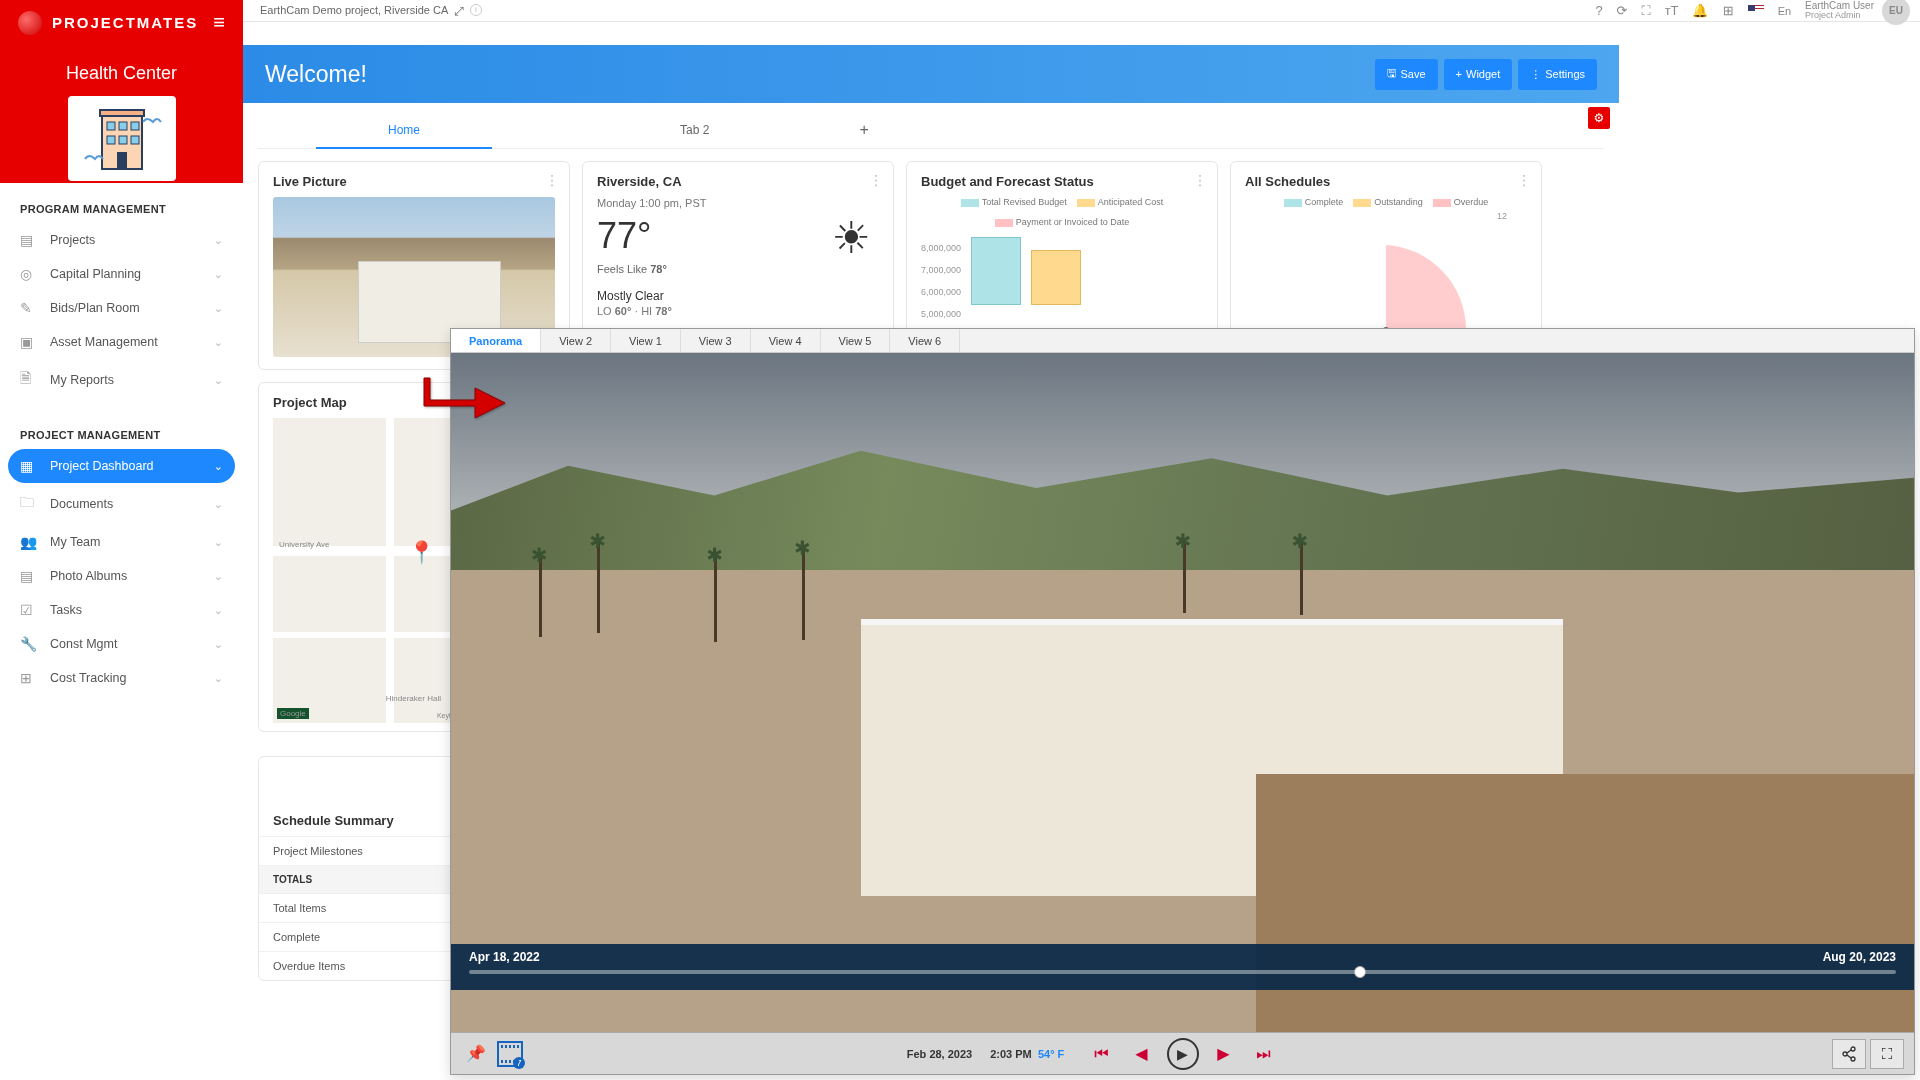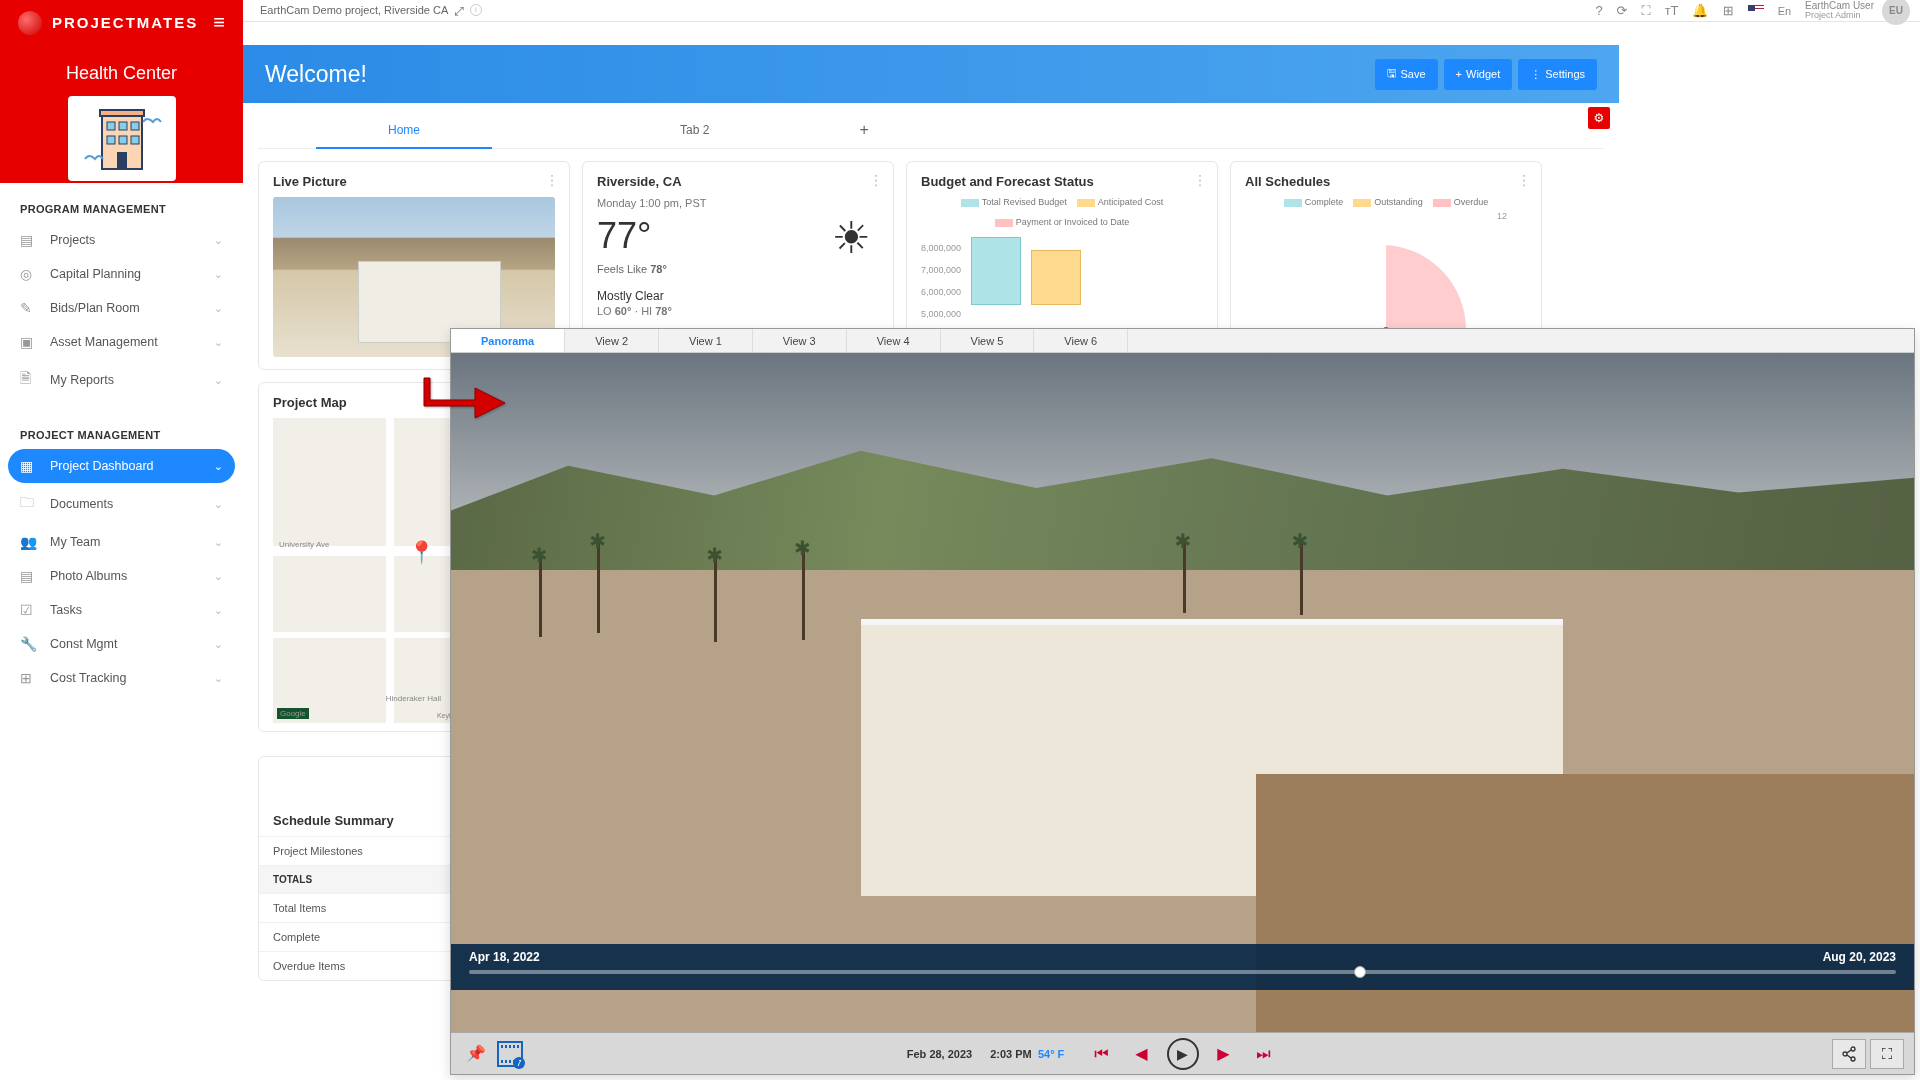--- a/index.html
+++ b/index.html
@@ -89,21 +89,21 @@
 
 
 .sched-summary { background: #fff; border: 1px solid #e6e6e6; border-radius: 6px; padding: 12px 0 0; margin: 12px 15px; width: 312px; }
 .sched-summary .widget-title { padding: 0 14px; margin-top: 44px; }
 .sched-row { padding: 8px 14px; font-size: 11px; color: #555; border-top: 1px solid #f0f0f0; }
 .sched-row.header { background: #f5f5f5; font-weight: 700; color: #333; font-size: 10px; }
 
 
 .cam-panel { position: absolute; left: 450px; top: 328px; right: 5px; bottom: 5px; background: #fff; border: 1px solid #999; z-index: 100; display: flex; flex-direction: column; box-shadow: 0 4px 12px rgba(0,0,0,0.15); }
 .cam-tabs { height: 24px; background: #f2f2f2; border-bottom: 1px solid #ccc; display: flex; align-items: stretch; font-size: 11px; }
-.cam-tab { padding: 0 30px; display: flex; align-items: center; cursor: pointer; color: #444; border-right: 1px solid #ddd; }
+.cam-tab { padding: 0 18px; display: flex; align-items: center; cursor: pointer; color: #444; border-right: 1px solid #ddd; }
 .cam-tab.active { color: #1e88ff; background: #fff; font-weight: 600; }
 .cam-image { flex: 1; position: relative; overflow: hidden; background: linear-gradient(to bottom, #7a8590 0%, #9ba5a8 12%, #728459 12%, #8a9470 22%, #5f6b48 22%, #4a5238 32%, #d4cdb8 32%, #e8e2d2 45%, #c9beb0 45%, #a89578 100%); }
 .sky-layer { position:absolute; left:0; right:0; top:0; height:28%; background: linear-gradient(to bottom, #6b7580, #b8bcbd); }
 .mtn { position:absolute; left:0; right:0; top:10%; height:22%; background: linear-gradient(100deg, #5a6845 0%, #768a5c 30%, #647552 60%, #556142 100%); clip-path: polygon(0 60%, 8% 30%, 18% 50%, 28% 20%, 40% 45%, 52% 25%, 64% 50%, 76% 32%, 88% 48%, 100% 38%, 100% 100%, 0 100%); }
 .ground { position:absolute; left:0; right:0; top:32%; bottom:0; background: #b5a288; }
 .building-main { position:absolute; left:28%; top:40%; width:48%; height:40%; background:#ede7da; }
 .building-main::before { content:''; position:absolute; left:0; right:0; top:-6px; height:6px; background:#f5f5f5; }
 .dirt { position:absolute; left:55%; right:0; top:62%; bottom:0; background:#9d7e5c; }
 .palm { position:absolute; width:3px; background:#4a3828; }
 .palm::before { content:'✱'; position:absolute; top:-14px; left:-8px; color:#3a5232; font-size:20px; }

